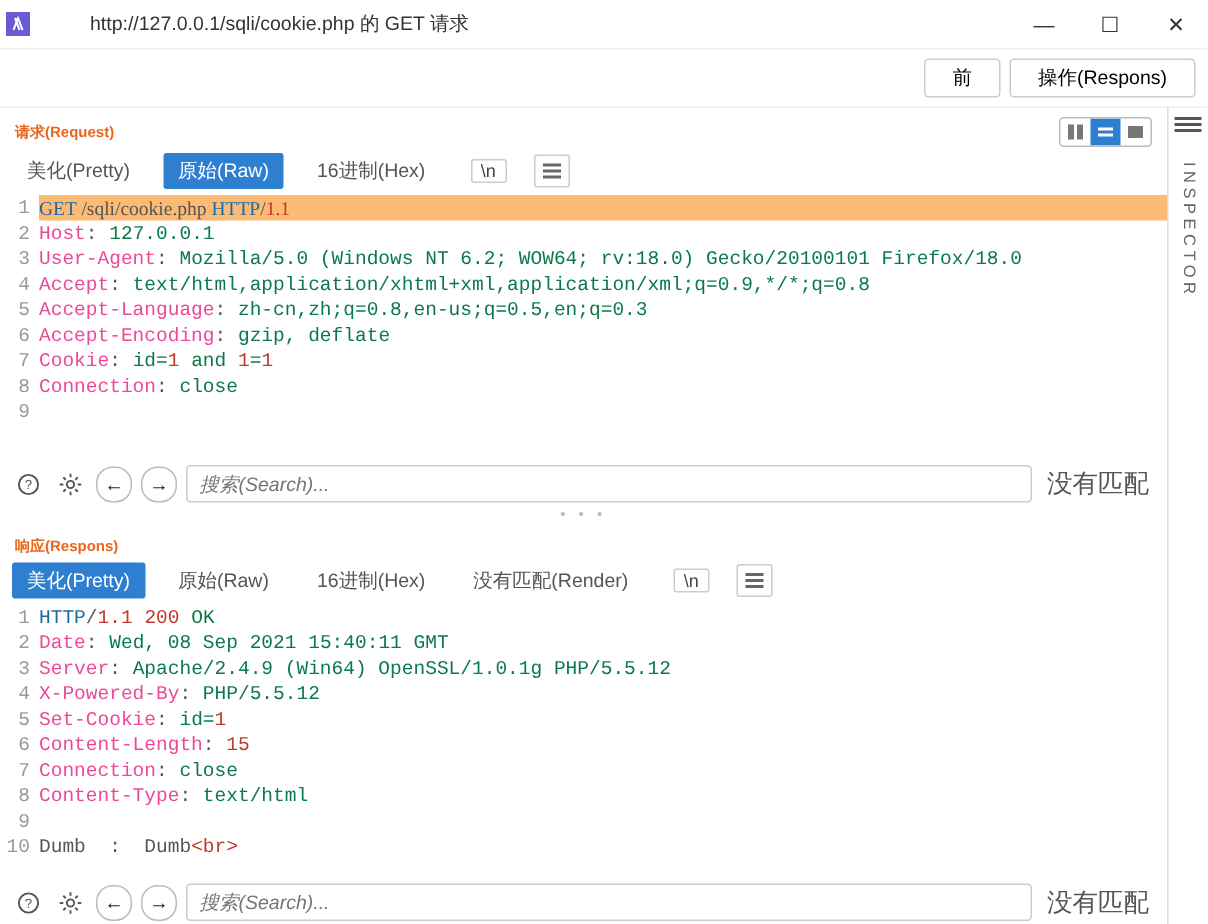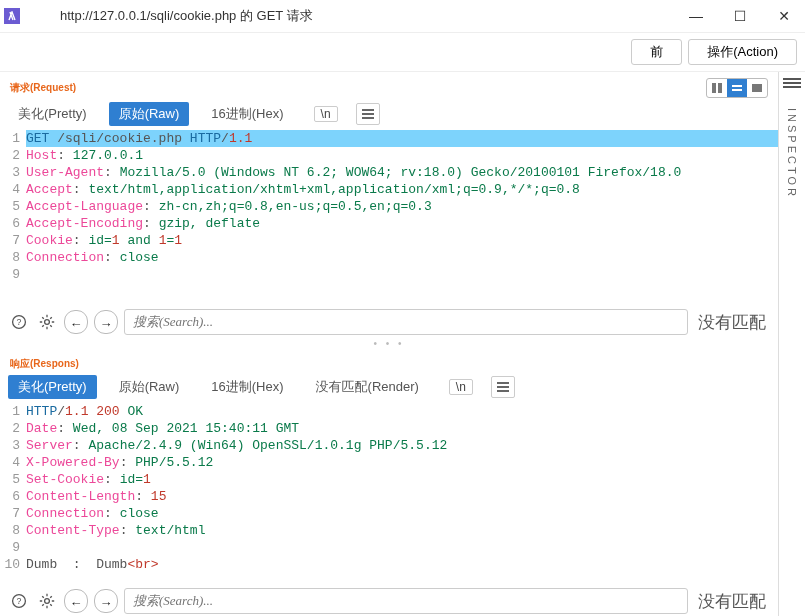--- a/index.html
+++ b/index.html
@@ -195,21 +195,21 @@
     user-select: none;
     flex-shrink: 0;
   }
   .code-text { flex: 1; }
   .method { color: #1a6aa0; }
   .hdrname { color: #ec4899; }
   .hdrval  { color: #0a7a4a; }
   .num     { color: #c0392b; }
   .tagc    { color: #c0392b; }
   .plain   { color: #555; }
-  .sel-line .code-text { background: #7dd3fc; }
+  .sel-line .code-text { background: #fdba74; font-family: Liberation Serif, serif; }
 
   
   .search-row {
     display: flex;
     align-items: center;
     padding: 6px 8px;
     gap: 6px;
   }
   .icon-btn {
     width: 22px; height: 22px;
@@ -222,21 +222,20 @@
   }
   .icon-btn.noborder { border: none; }
   .search-input {
     flex: 1;
     border: 1px solid #ccc;
     border-radius: 3px;
     padding: 4px 8px;
     font-size: 13px;
     color: #333;
     font-style: italic;
-    font-family: Liberation Serif, serif;
   }
   .search-status {
     color: #555;
     font-size: 17px;
     padding: 0 4px;
   }
 
   .divider-dots {
     text-align: center;
     color: #bbb;
@@ -261,21 +260,21 @@
   <div class="title-text">http://127.0.0.1/sqli/cookie.php 的 GET 请求</div>
   <div class="win-controls">
     <div class="win-btn">—</div>
     <div class="win-btn">☐</div>
     <div class="win-btn">✕</div>
   </div>
 </div>
 
 <div class="top-toolbar">
   <button class="tbtn">前</button>
-  <button class="tbtn">操作(Action)</button>
+  <button class="tbtn">操作(Respons)</button>
 </div>
 
 <div class="main-wrap">
   <div class="panes">
 
     <div class="pane">
       <div class="pane-header-row">
         <div class="pane-title">请求(Request)</div>
         <div class="view-toggle">
           <div class="seg">

